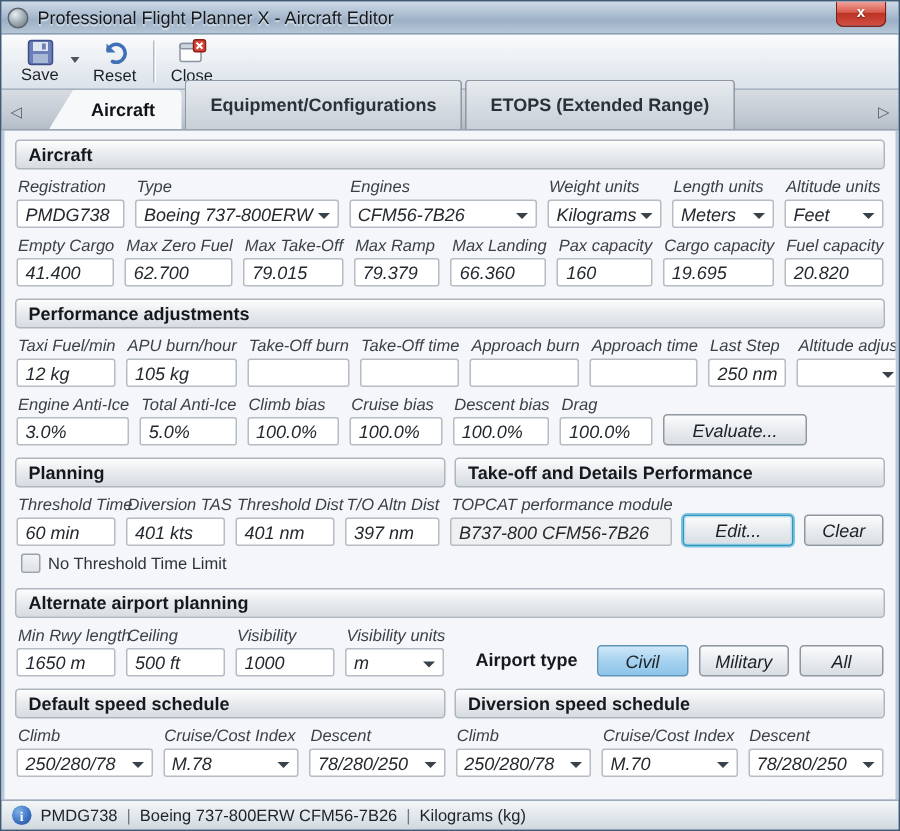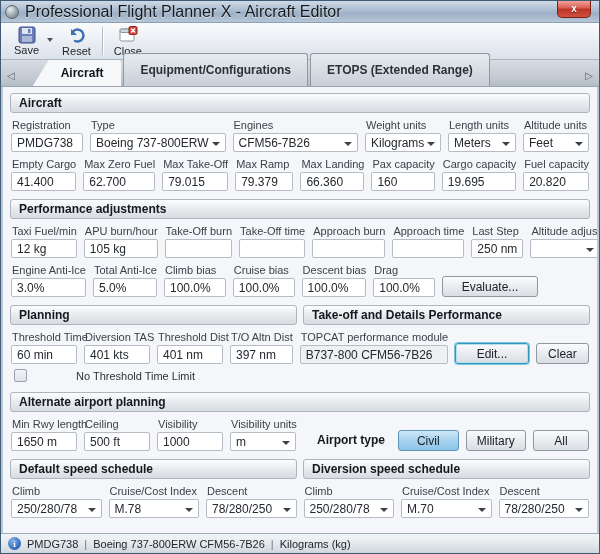--- a/index.html
+++ b/index.html
@@ -16,21 +16,21 @@
     height:22px; flex:0 0 22px;
     background:linear-gradient(180deg,#cfdae6 0%,#aebfd2 40%,#9db0c6 60%,#b6c6d7 100%);
     display:flex; align-items:center; padding:0 4px; position:relative;
     border-bottom:1px solid #8ba0b6;
   }
   .app-icon {
     width:14px; height:14px; border-radius:50%;
     background:radial-gradient(circle at 35% 30%, #e8eef2 0%, #9aa6ad 55%, #6b757c 100%);
     border:1px solid #5d666d; margin-right:6px; flex:0 0 14px;
   }
-  .title-text { font-size:16px; color:#15191e; text-shadow:0 1px 1px rgba(255,255,255,.7); }
+  .title-text { font-size:12px; color:#15191e; text-shadow:0 1px 1px rgba(255,255,255,.7); }
   .close-cap {
     position:absolute; right:8px; top:0; width:34px; height:17px;
     background:linear-gradient(180deg,#f0a29a 0%,#d95b4e 45%,#bb3325 50%,#d24f41 100%);
     border:1px solid #7e2018; border-top:none; border-radius:0 0 5px 5px;
     color:#fff; font-size:10px; font-weight:bold; text-align:center; line-height:15px;
     text-shadow:0 1px 1px rgba(0,0,0,.5); cursor:pointer;
   }
   
   .toolbar {
     height:37px; flex:0 0 37px;
@@ -79,21 +79,21 @@
   }
   .sec-header {
     height:20px; border:1px solid #aeb5bd; border-radius:3px;
     background:linear-gradient(180deg,#fcfdfd 0%,#e8ebee 50%,#d7dce1 100%);
     display:flex; align-items:center; padding:0 8px;
     font-size:12px; font-weight:bold; color:#15191e;
   }
   .half-headers { display:flex; gap:6px; }
   .half-headers .sec-header { flex:1; }
   .row { display:flex; gap:7px; padding:4px 1px 0; }
-  .field { display:flex; flex-direction:column; }
+  .field { display:flex; flex-direction:column;font-style:italic; }
   .field .lbl { font-size:11px; color:#3a4248; margin:2px 0 2px 1px; white-space:nowrap; }
   .box {
     height:19px; background:#fff; border:1px solid #b6bcc4; border-radius:2px;
     font-size:12px; color:#24292e; padding:0 5px; display:flex; align-items:center;
     position:relative; overflow:hidden; white-space:nowrap;
   }
   .box.readonly { background:#eef0f2; }
   .dd .box { padding-right:16px; }
   .dd-arrow {
     position:absolute; right:5px; top:8px; width:0; height:0;
@@ -110,21 +110,21 @@
   .btn.focused { border:1px solid #2f97c0; box-shadow:0 0 0 1px #7fc4de, inset 0 0 0 1px #b9dfee; }
   .btn.selected {
     background:linear-gradient(180deg,#cfe8f8 0%,#a6d2ef 50%,#8ec4e8 100%);
     border-color:#5f93b8;
   }
   .checkbox-row { display:flex; align-items:center; gap:5px; padding:5px 2px 2px 4px; }
   .checkbox {
     width:13px; height:13px; border:1px solid #9aa2ab; border-radius:2px;
     background:linear-gradient(180deg,#f2f4f6,#dde2e7); cursor:pointer;
   }
-  .checkbox-label { font-size:11px; color:#2c3338;margin-left:44px; }
+  .checkbox-label { font-size:11px; color:#2c3338; }
   .inline-label { font-size:12px; font-weight:bold; color:#15191e; align-self:center; margin:12px 6px 0 14px; white-space:nowrap; }
   .mt { margin-top:8px; }
   
   .statusbar {
     height:20px; flex:0 0 20px;
     background:linear-gradient(180deg,#f3f6f8 0%,#dfe5ea 60%,#cfd7de 100%);
     border-top:1px solid #9fabb7;
     display:flex; align-items:center; gap:6px; padding:0 7px;
     font-size:11px; color:#1d2328;
   }

